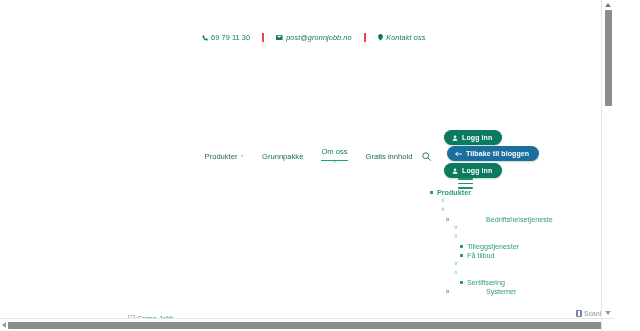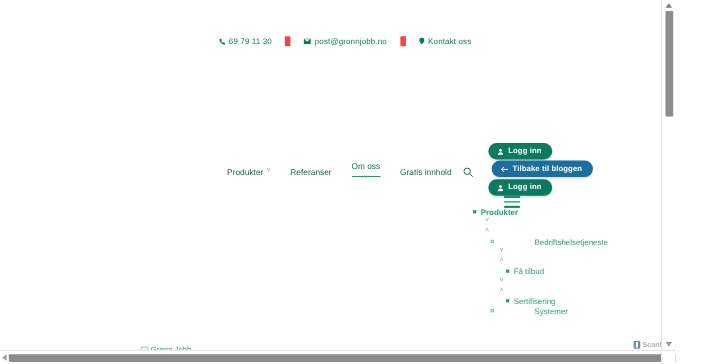--- a/index.html
+++ b/index.html
@@ -28,21 +28,21 @@
     color: #0f7a5c;
     letter-spacing: .1px;
   }
   .contact-item {
     display: flex;
     align-items: center;
     gap: 3.5px;
     padding: 0 12px;
     white-space: nowrap;
   }
-  .contact-item + .contact-item { border-left: 5px solid #ef4444; }
+  .contact-item + .contact-item { border-left: 2px solid #ef4444; font-style: italic; }
   .ci-ico { display: inline-block; line-height: 1; color: #0f7a5c; }
   .ci-ico svg { display: block; }
 
   
   .nav-row {
     position: absolute;
     top: 147px; left: 0; width: 627px;
     display: flex;
     align-items: center;
     justify-content: center;
@@ -282,21 +282,21 @@
   </div>
 
   <div class="nav-row">
 
     <div class="nav-item">
       <span class="nav-label">Produkter</span>
       <span class="caret">˅</span>
     </div>
 
     <div class="nav-item">
-      <span class="nav-label">Referanser</span>
+      <span class="nav-label">Grunnpakke</span>
     </div>
 
     <div class="nav-item active">
       <span class="nav-label">Om oss</span>
       <span class="caret">˅</span>
     </div>
 
     <div class="nav-item">
       <span class="nav-label">Gratis innhold</span>
     </div>
@@ -361,20 +361,24 @@
         <span class="tree-label">Bedriftshelsetjeneste</span>
       </div>
       <div class="tree-row lvl2-chev">
         <span class="tree-chev">˅</span>
       </div>
       <div class="tree-row lvl2-chev">
         <span class="tree-chev">˄</span>
       </div>
       <div class="tree-row lvl3">
         <span class="tree-bullet"></span>
+        <span class="tree-label">Tilleggstjenester</span>
+      </div>
+      <div class="tree-row lvl3">
+        <span class="tree-bullet"></span>
         <span class="tree-label">Få tilbud</span>
       </div>
       <div class="tree-row lvl2-chev">
         <span class="tree-chev">˅</span>
       </div>
       <div class="tree-row lvl2-chev">
         <span class="tree-chev">˄</span>
       </div>
       <div class="tree-row lvl3">
         <span class="tree-bullet"></span>

